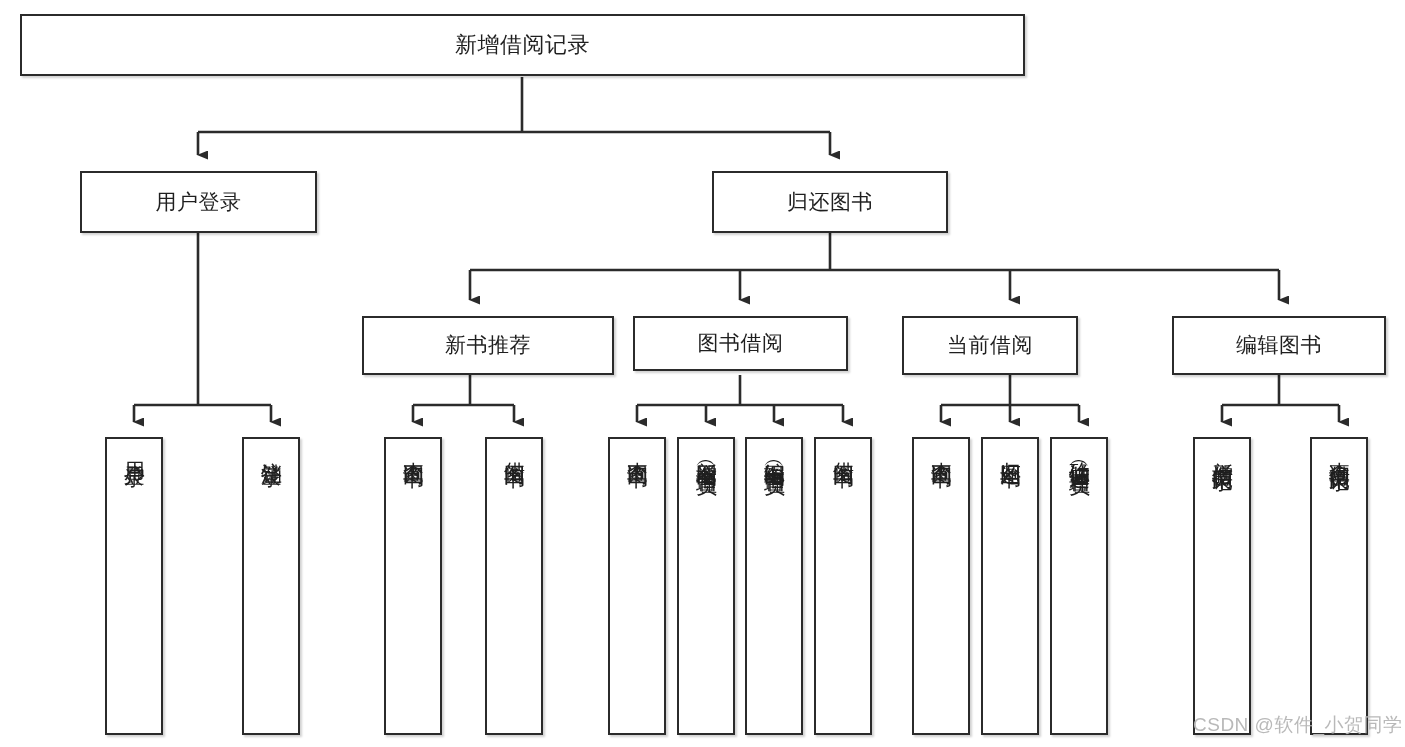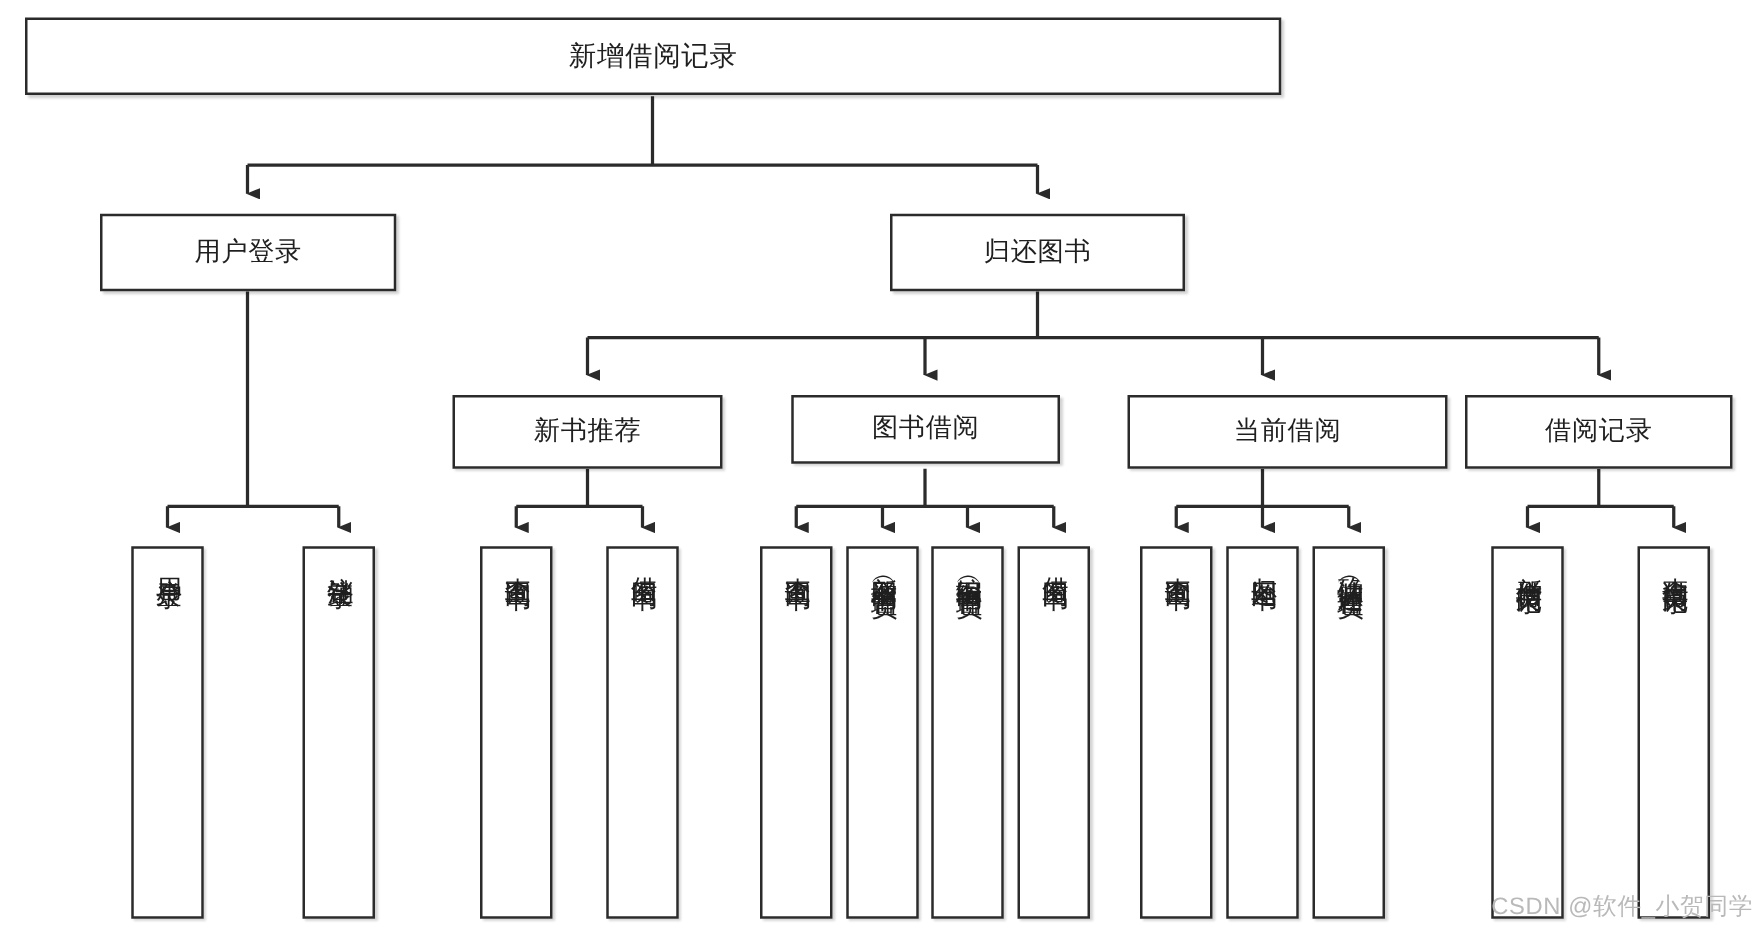--- a/index.html
+++ b/index.html
@@ -126,31 +126,31 @@
     <span class="lbl">新增借阅记录</span>
   </div>
 
   <div class="node" style="left:80px; top:171px; width:237px; height:62px;">
     <span class="lbl">用户登录</span>
   </div>
   <div class="node" style="left:712px; top:171px; width:236px; height:62px;">
     <span class="lbl">归还图书</span>
   </div>
 
-  <div class="node" style="left:362px; top:316px; width:216px; height:59px;">
+  <div class="node" style="left:362px; top:316px; width:252px; height:59px;">
     <span class="lbl">新书推荐</span>
   </div>
   <div class="node" style="left:633px; top:316px; width:215px; height:55px;">
     <span class="lbl">图书借阅</span>
   </div>
-  <div class="node" style="left:902px; top:316px; width:256px; height:59px;">
+  <div class="node" style="left:902px; top:316px; width:176px; height:59px;">
     <span class="lbl">当前借阅</span>
   </div>
   <div class="node" style="left:1172px; top:316px; width:214px; height:59px;">
-    <span class="lbl">借阅记录</span>
+    <span class="lbl">编辑图书</span>
   </div>
 
   <div class="node leaf" style="left:105px; top:437px; width:58px; height:298px;">
     <span class="lbl">用户登录</span>
   </div>
   <div class="node leaf" style="left:242px; top:437px; width:58px; height:298px;">
     <span class="lbl">注销登录</span>
   </div>
 
   <div class="node leaf" style="left:384px; top:437px; width:58px; height:298px;">

